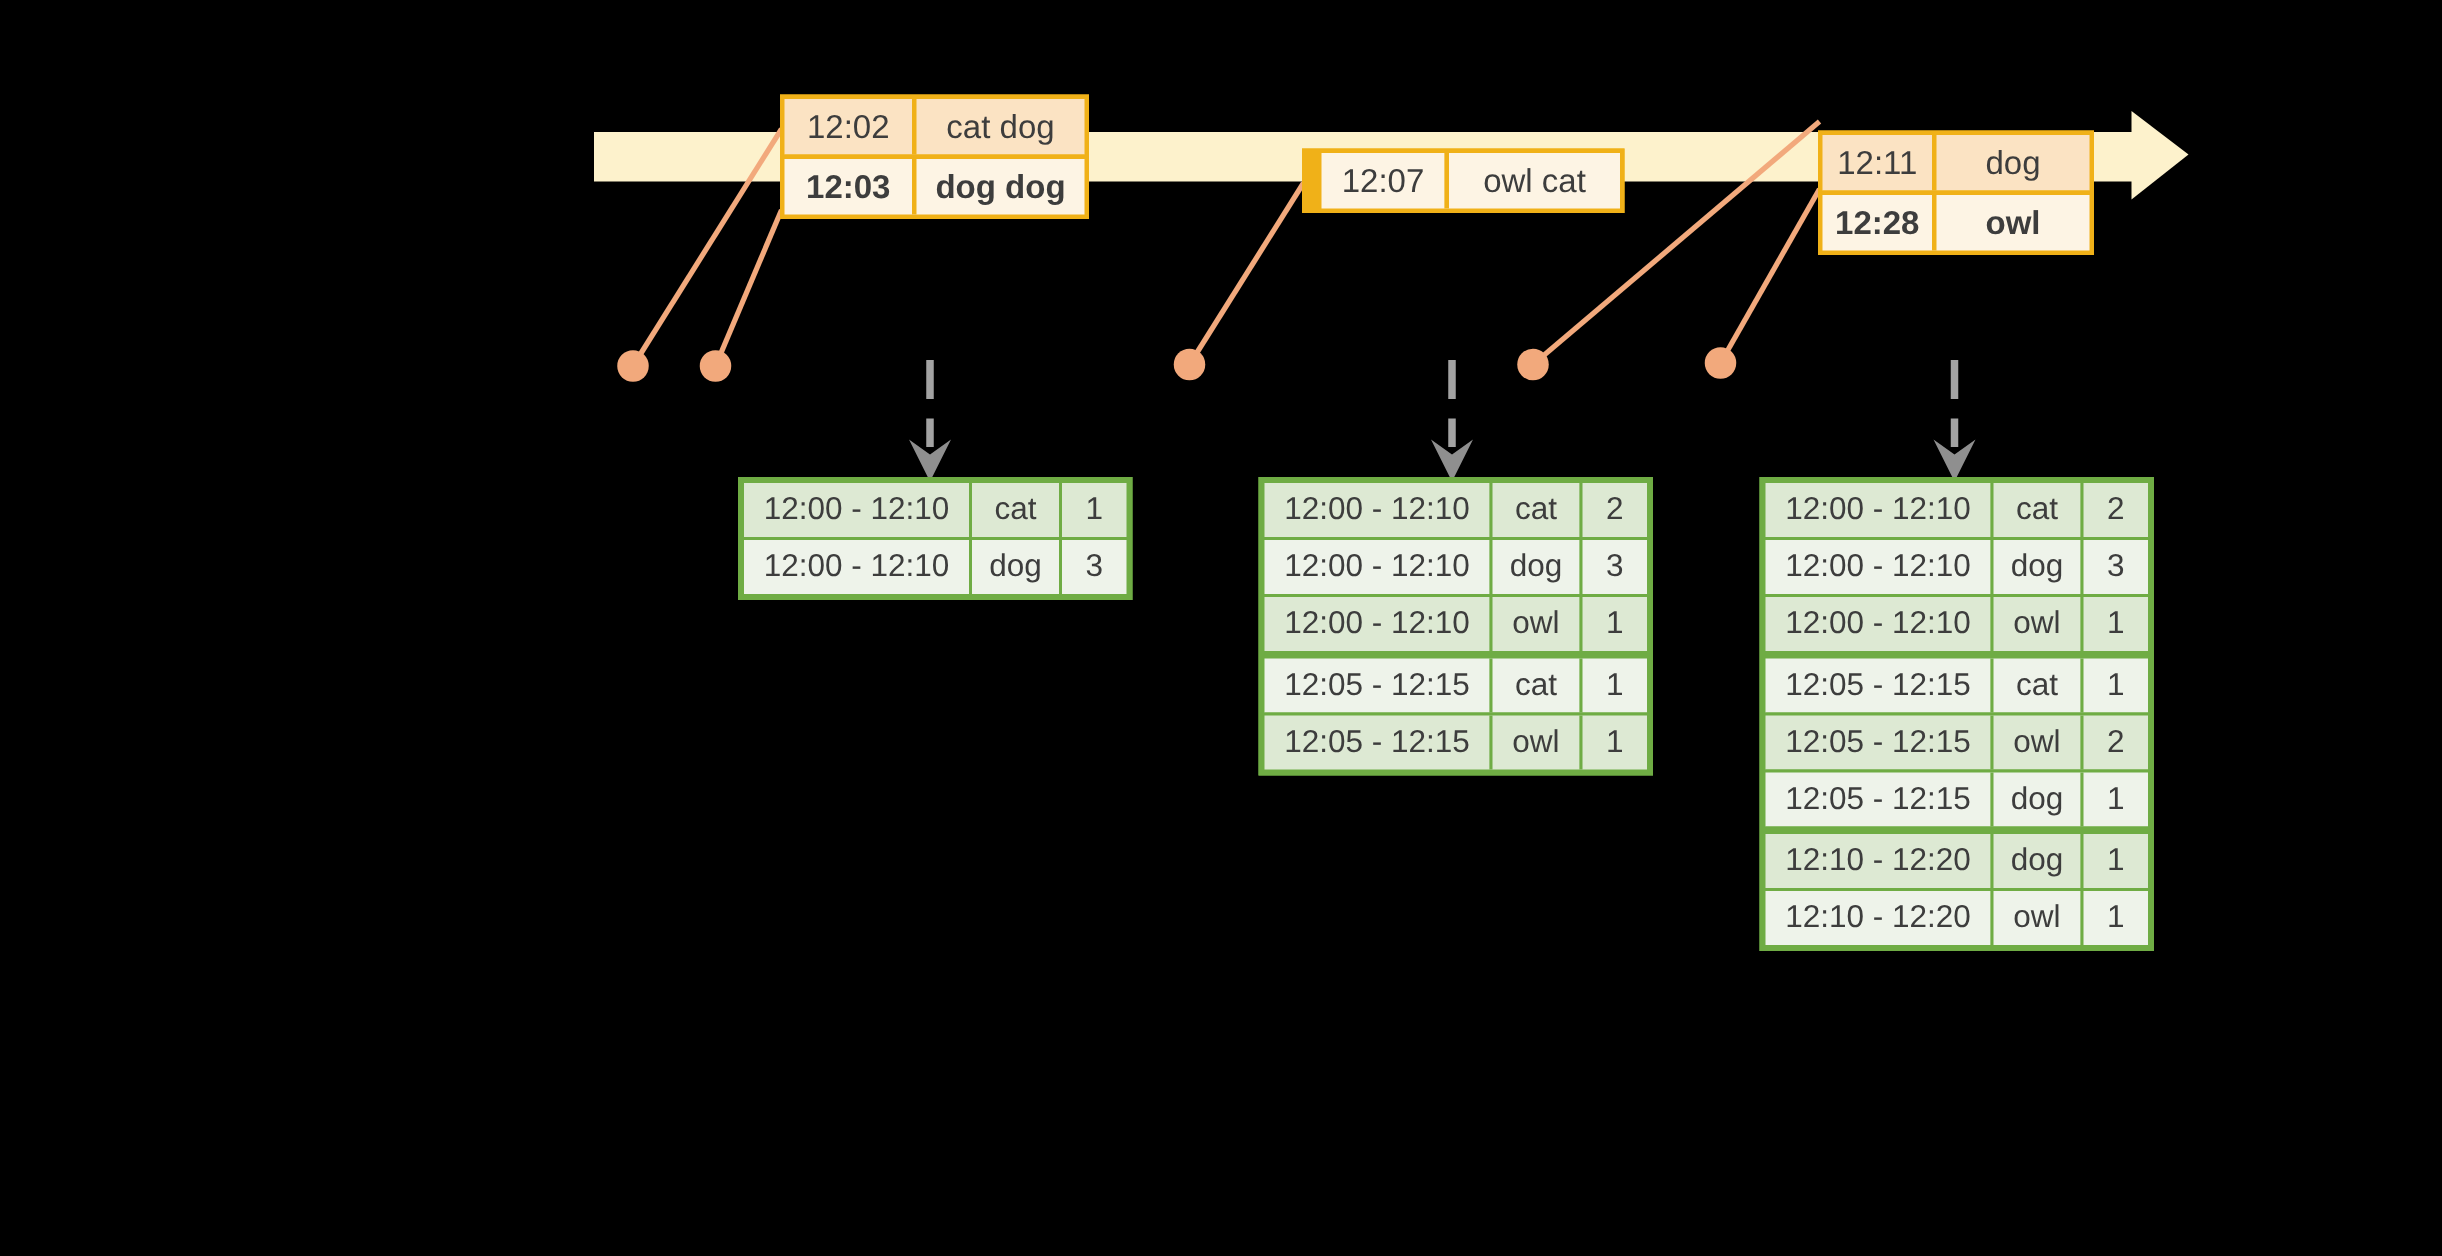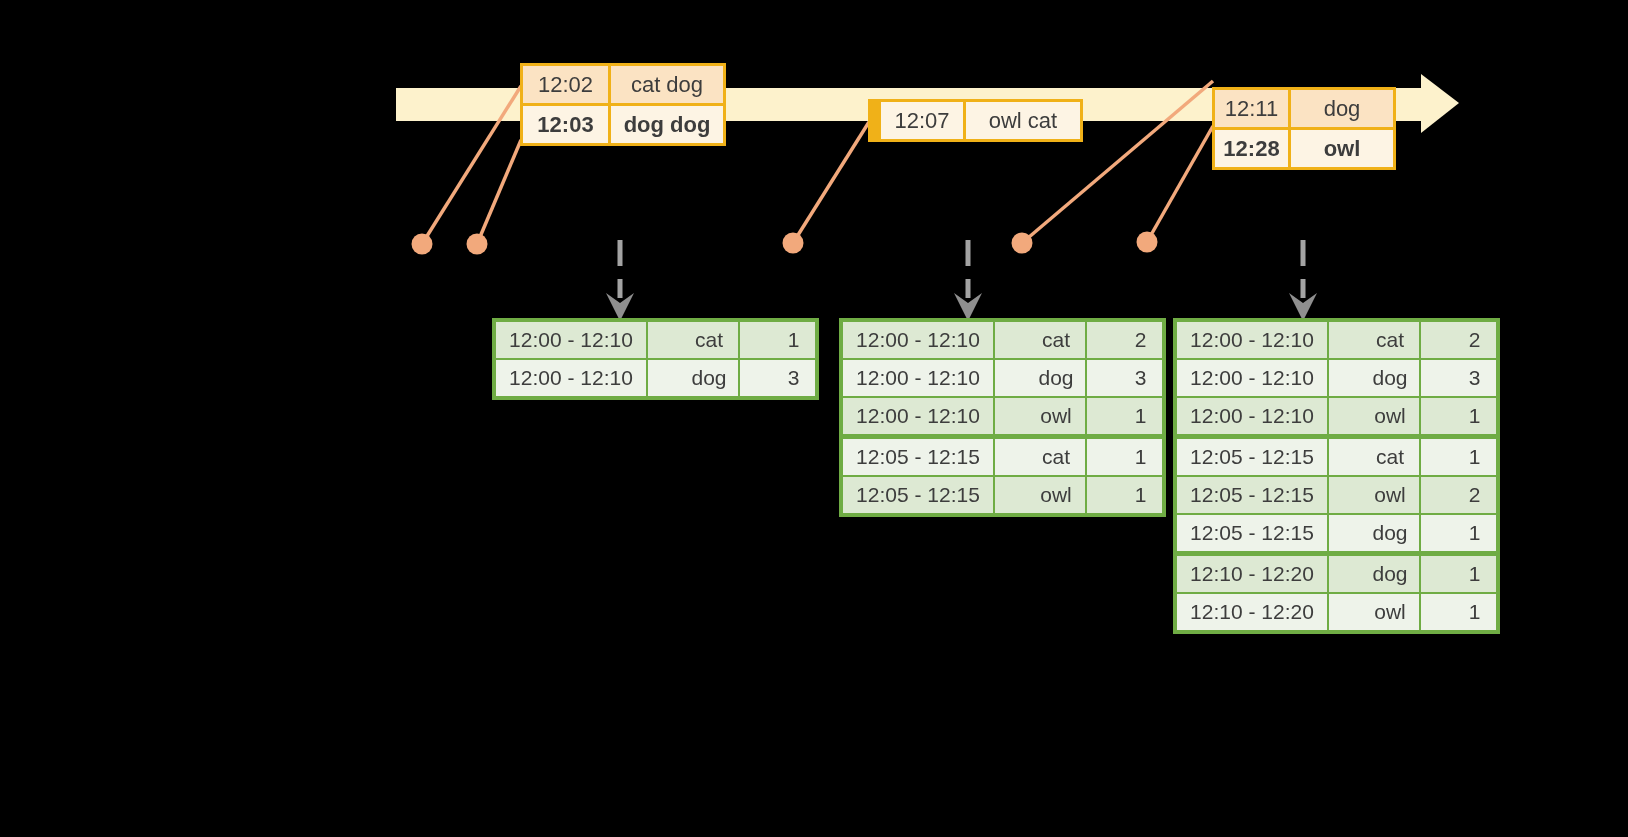--- a/index.html
+++ b/index.html
@@ -32,21 +32,21 @@
     position:absolute;display:flex;flex-direction:column;
     border:4px solid var(--green);background:var(--green);
   }
   .rrow{display:flex;}
   .rrow + .rrow{border-top:2px solid var(--green);}
   .rrow.group-start{border-top:5px solid var(--green);}
   .rcell{
     height:36px;display:flex;align-items:center;justify-content:center;
     font-size:21px;color:var(--text);
   }
-  .rcell + .rcell{border-left:2px solid var(--green);padding-left:32px;}
+  .rcell + .rcell{border-left:2px solid var(--green);}
   .rrow.dark  .rcell{background:var(--green-dark);}
   .rrow.light .rcell{background:var(--green-light);}
   .col-window{width:150px}
   .col-word{width:58px}
   .col-count{width:43px}
 
   svg .band{fill:var(--band);}
   svg .connector{stroke:var(--salmon);stroke-width:3.5;}
   svg .dot{fill:var(--salmon);}
   svg .trigger-line{stroke:var(--gray);stroke-width:5;stroke-dasharray:26 13;}

